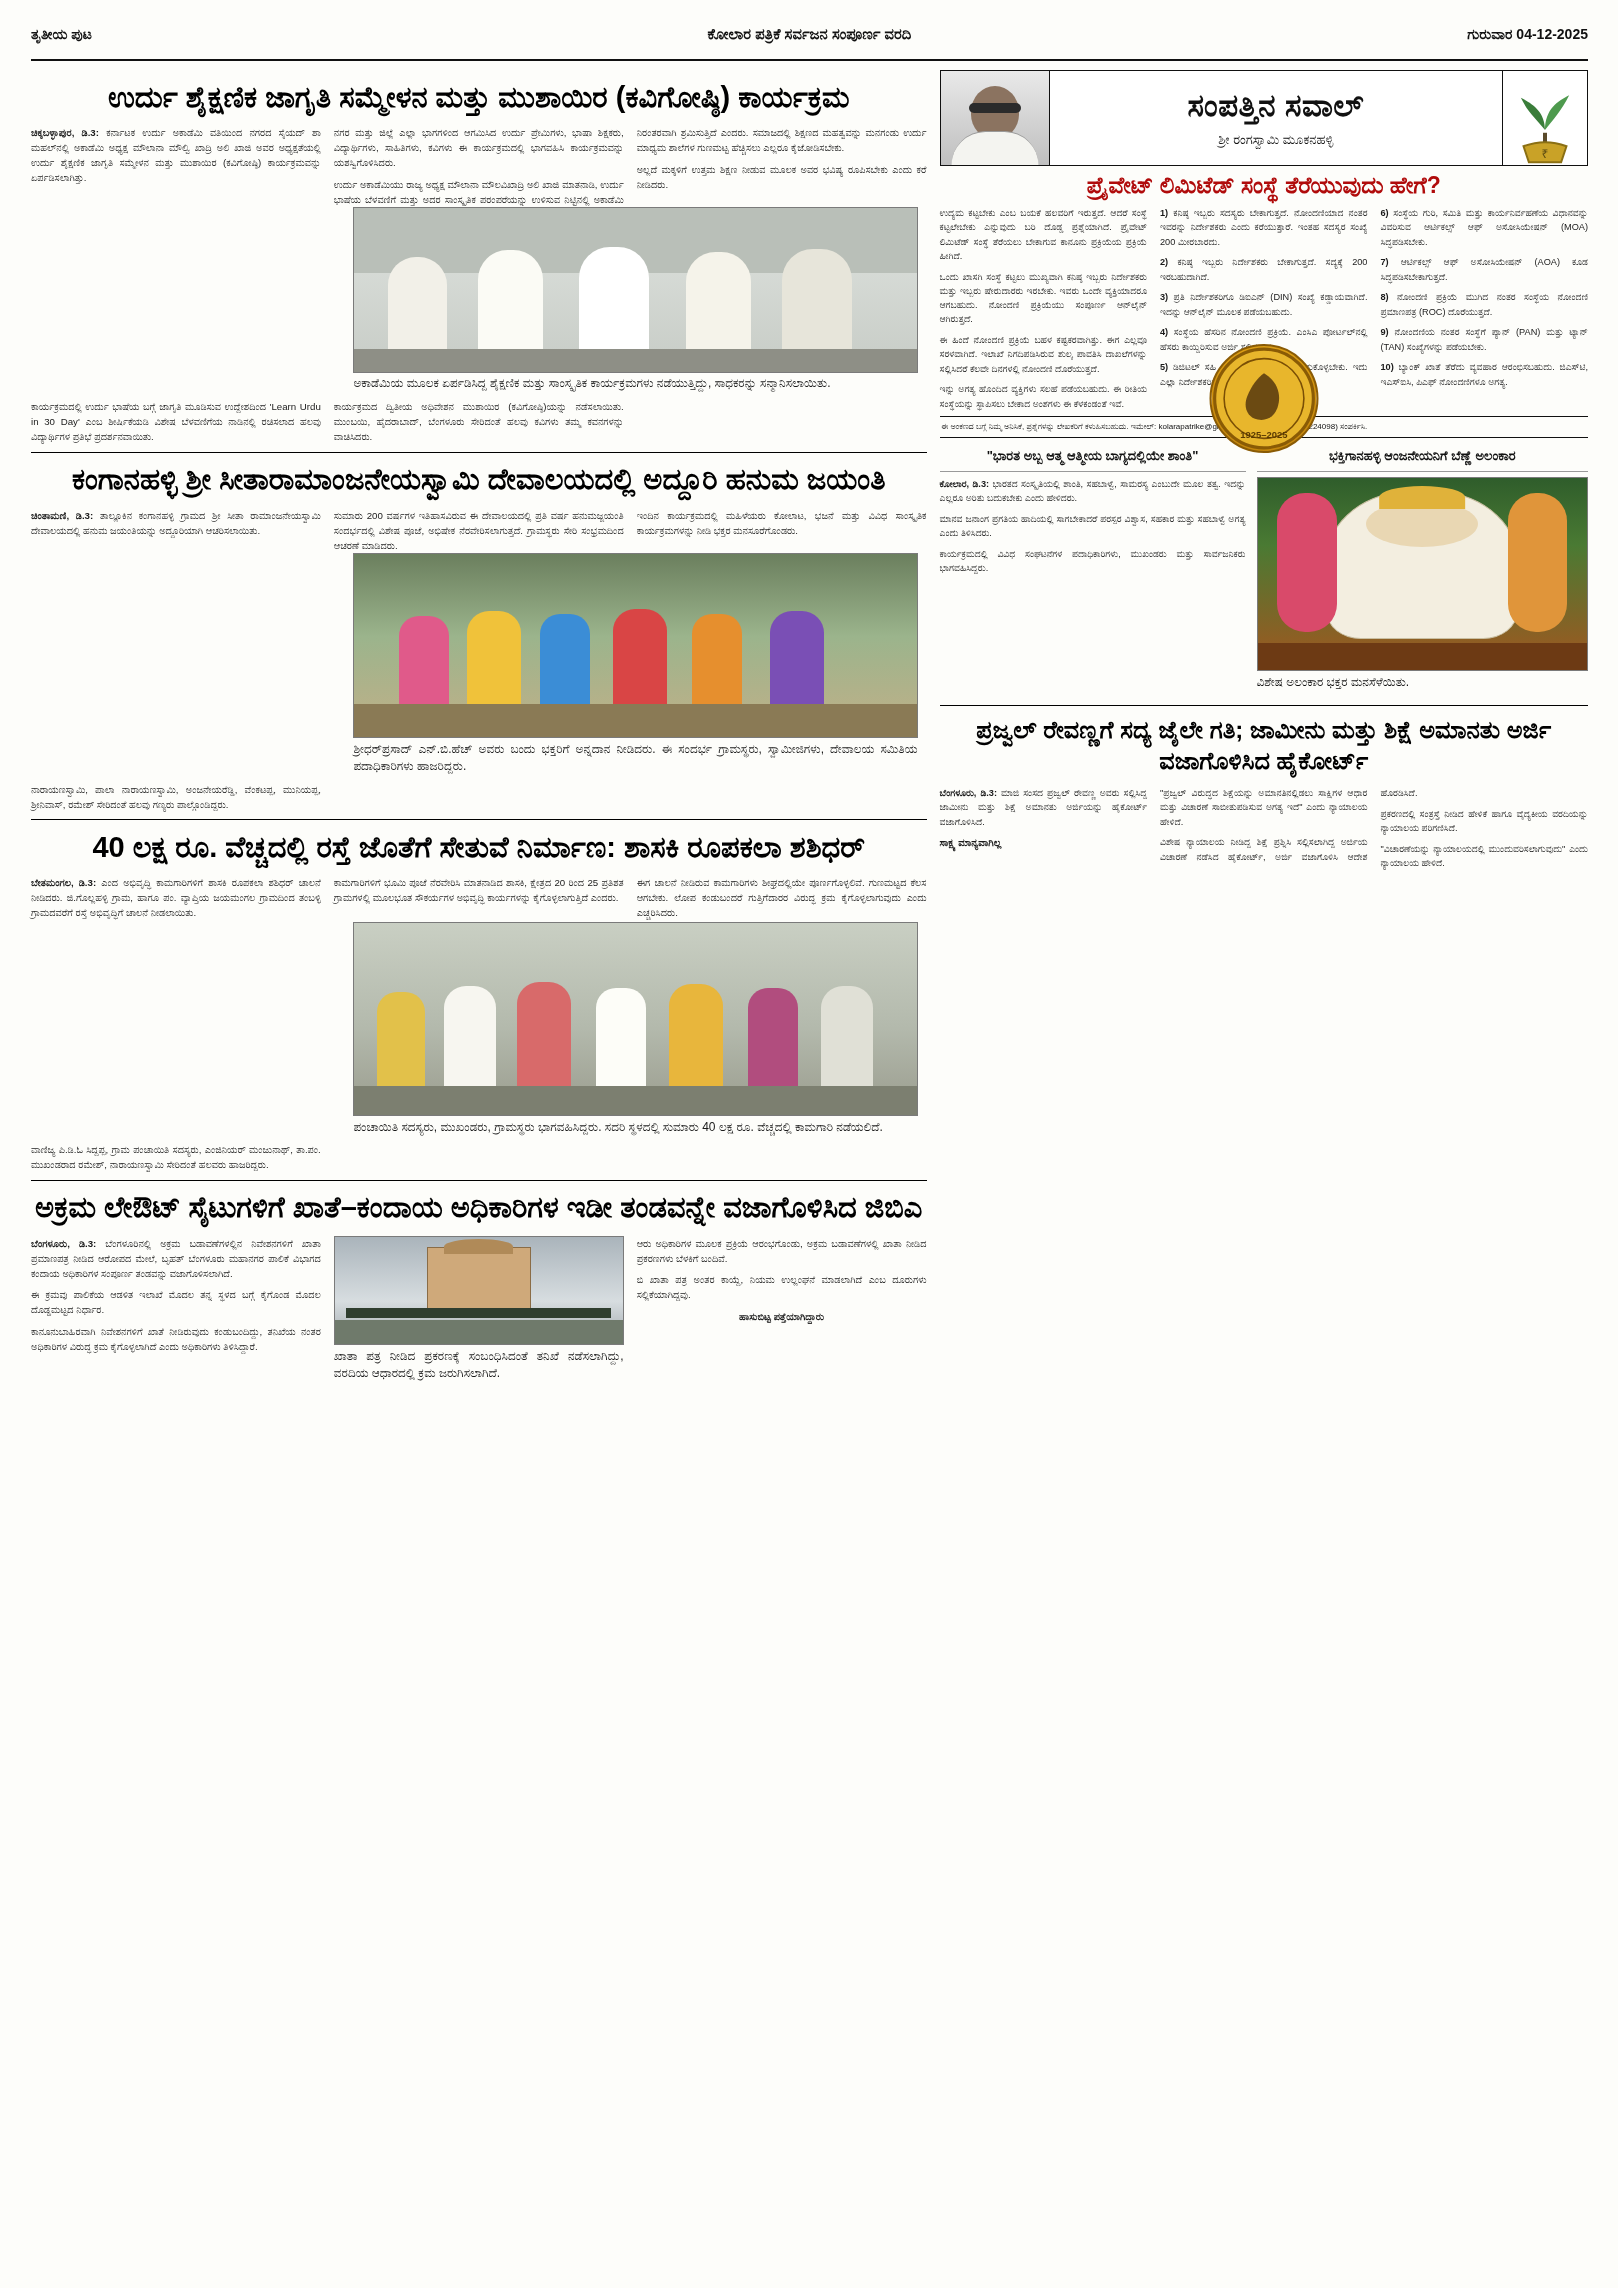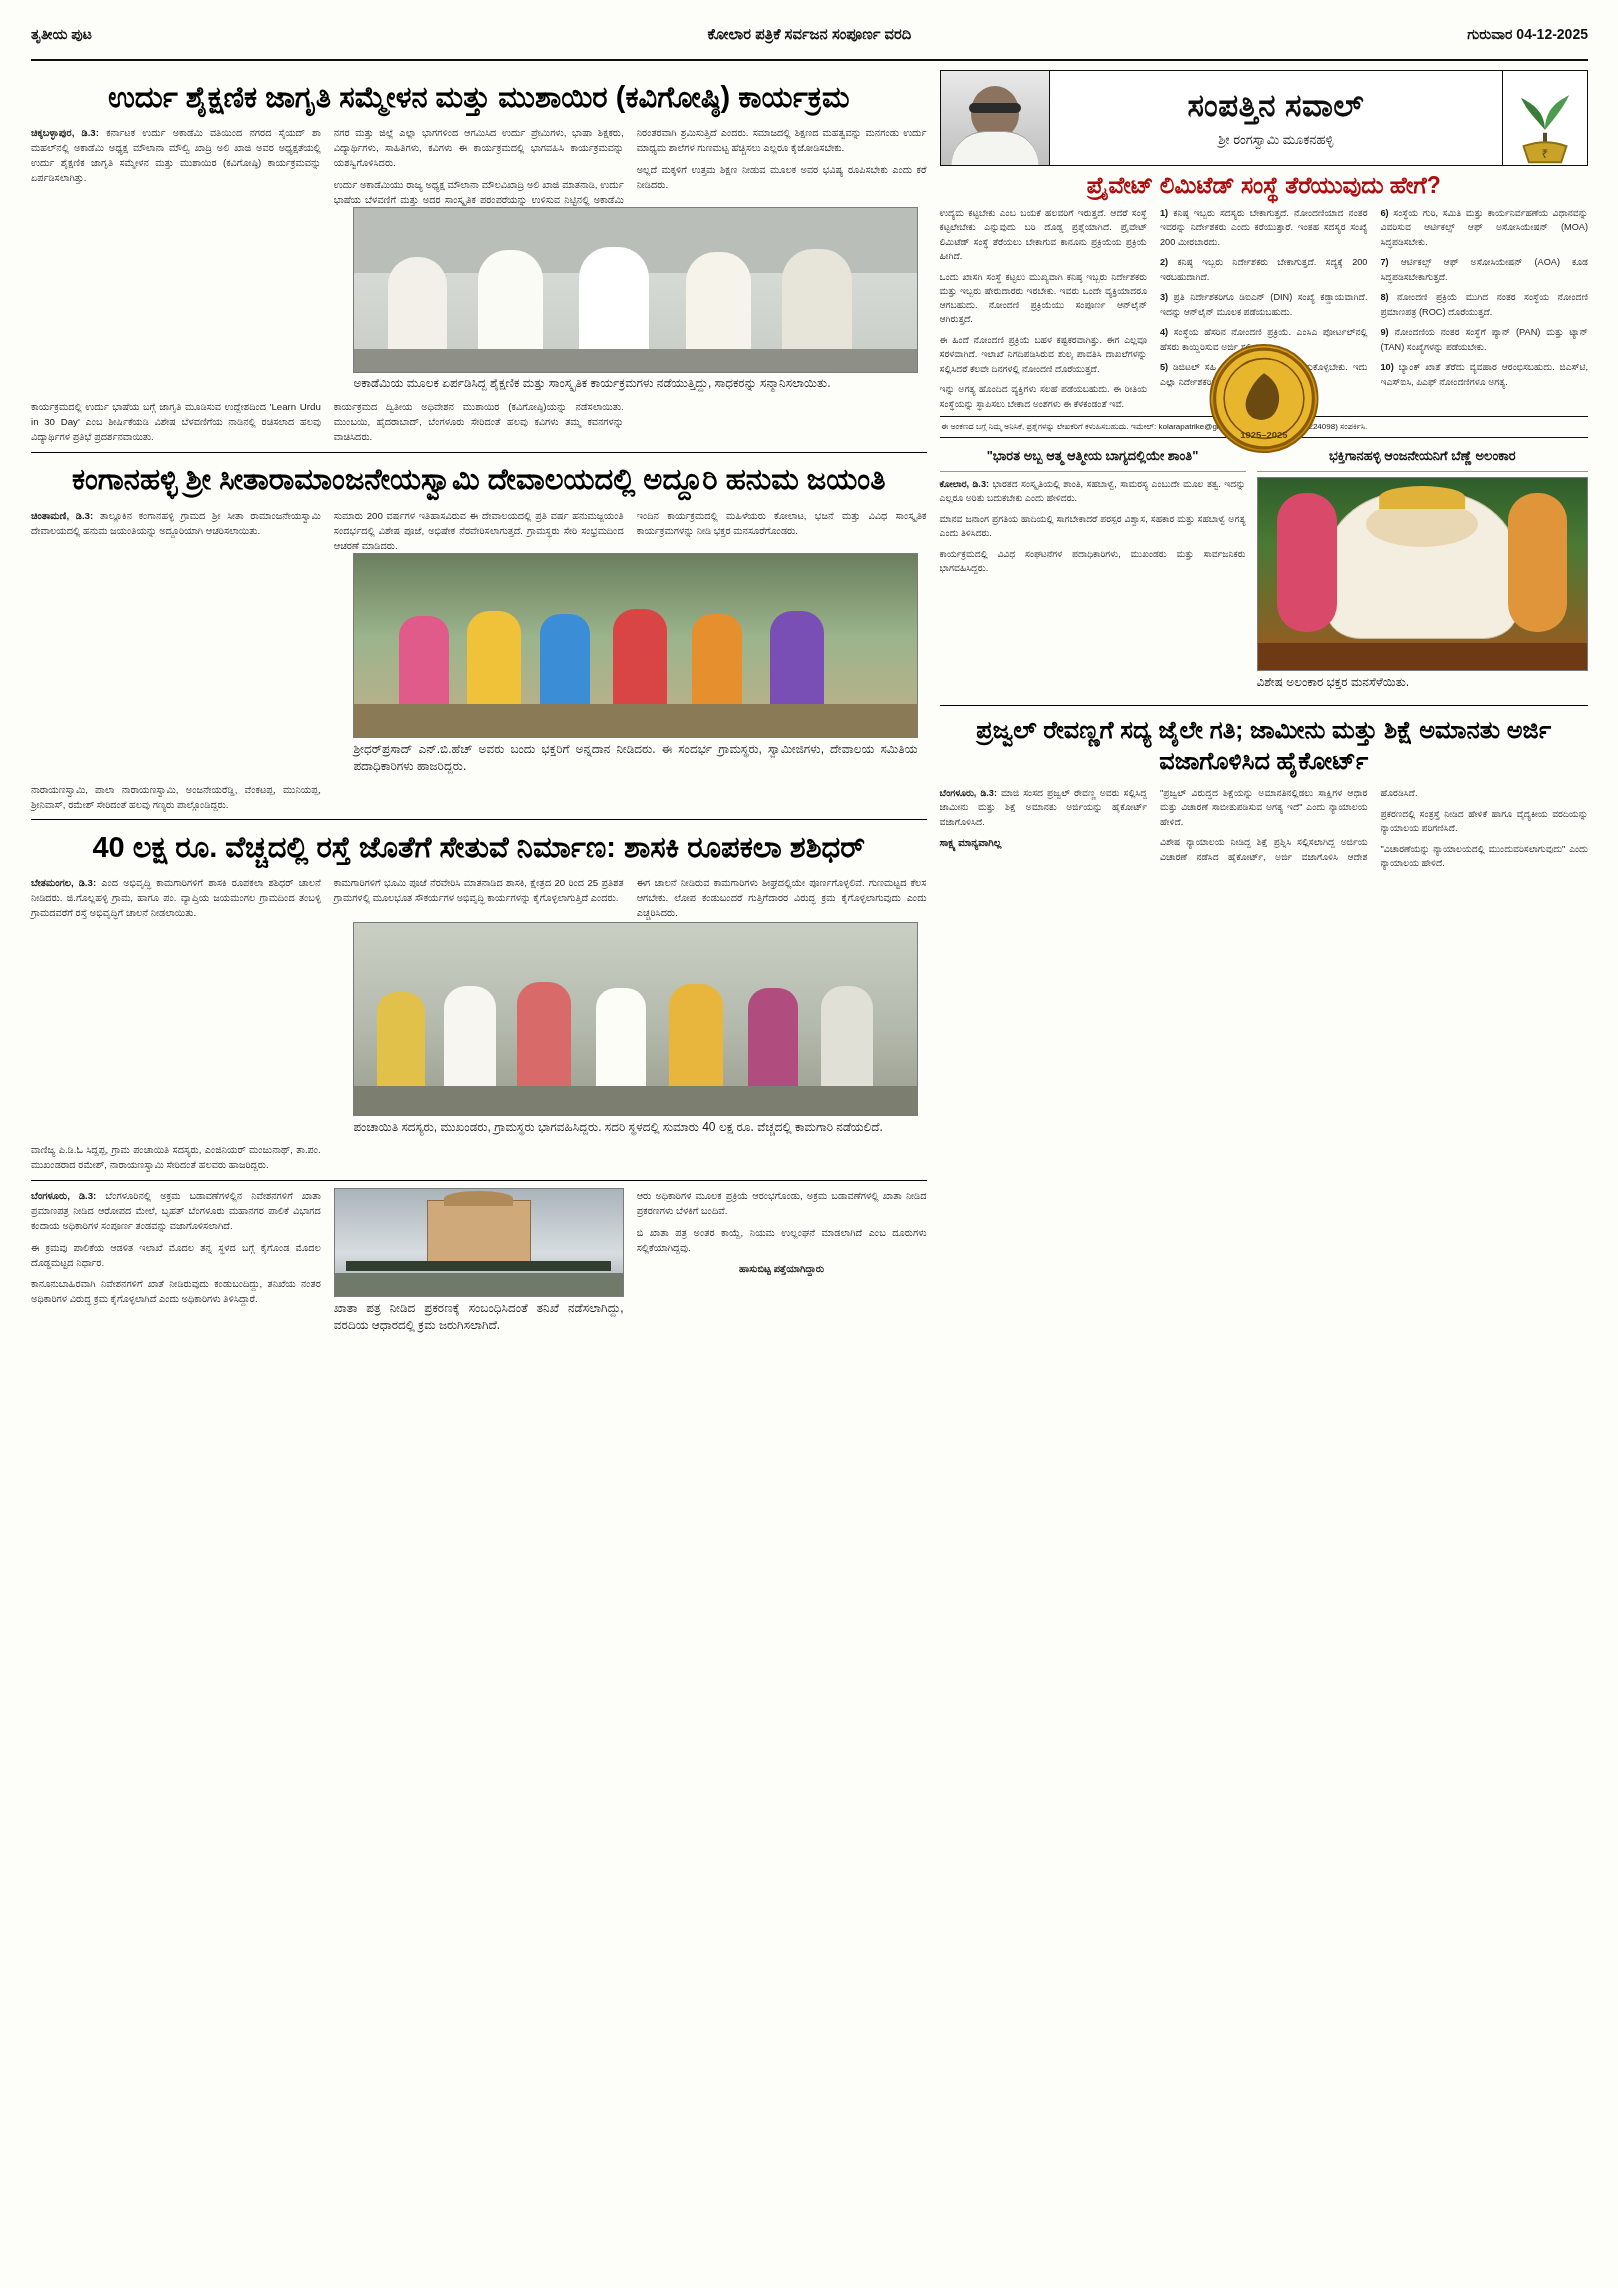--- a/index.html
+++ b/index.html
@@ -213,20 +213,21 @@
             </div>
             <div class="caption">ಪಂಚಾಯಿತಿ ಸದಸ್ಯರು, ಮುಖಂಡರು, ಗ್ರಾಮಸ್ಥರು ಭಾಗವಹಿಸಿದ್ದರು. ಸದರಿ ಸ್ಥಳದಲ್ಲಿ ಸುಮಾರು 40 ಲಕ್ಷ ರೂ. ವೆಚ್ಚದಲ್ಲಿ ಕಾಮಗಾರಿ ನಡೆಯಲಿದೆ.</div>
           </div>
           <p>ವಾಣಿಜ್ಯ ಪಿ.ಡಿ.ಓ ಸಿದ್ದಪ್ಪ, ಗ್ರಾಮ ಪಂಚಾಯಿತಿ ಸದಸ್ಯರು, ಎಂಜಿನಿಯರ್ ಮಂಜುನಾಥ್, ತಾ.ಪಂ. ಮುಖಂಡರಾದ ರಮೇಶ್, ನಾರಾಯಣಸ್ವಾಮಿ ಸೇರಿದಂತೆ ಹಲವರು ಹಾಜರಿದ್ದರು.</p>
         </div>
       </div>
 
       <hr class="hr-black">
 
       <div>
+        <div class="headline">ಅಕ್ರಮ ಲೇಔಟ್ ಸೈಟುಗಳಿಗೆ ಖಾತೆ–ಕಂದಾಯ ಅಧಿಕಾರಿಗಳ ಇಡೀ ತಂಡವನ್ನೇ ವಜಾಗೊಳಿಸಿದ ಜಿಬಿಎ</div>
         <div class="cols3 txt">
           <p><b>ಬೆಂಗಳೂರು, ಡಿ.3:</b>
              <span>ಬೆಂಗಳೂರಿನಲ್ಲಿ ಅಕ್ರಮ ಬಡಾವಣೆಗಳಲ್ಲಿನ ನಿವೇಶನಗಳಿಗೆ ಖಾತಾ ಪ್ರಮಾಣಪತ್ರ ನೀಡಿದ ಆರೋಪದ ಮೇಲೆ, ಬೃಹತ್ ಬೆಂಗಳೂರು ಮಹಾನಗರ ಪಾಲಿಕೆ ವಿಭಾಗದ ಕಂದಾಯ ಅಧಿಕಾರಿಗಳ ಸಂಪೂರ್ಣ ತಂಡವನ್ನು ವಜಾಗೊಳಿಸಲಾಗಿದೆ.</span></p>
           <p>ಈ ಕ್ರಮವು ಪಾಲಿಕೆಯ ಆಡಳಿತ ಇಲಾಖೆ ಮೊದಲ ತನ್ನ ಸ್ಥಳದ ಬಗ್ಗೆ ಕೈಗೊಂಡ ಮೊದಲ ದೊಡ್ಡಮಟ್ಟದ ನಿರ್ಧಾರ.</p>
           <p>ಕಾನೂನುಬಾಹಿರವಾಗಿ ನಿವೇಶನಗಳಿಗೆ ಖಾತೆ ನೀಡಿರುವುದು ಕಂಡುಬಂದಿದ್ದು, ತನಿಖೆಯ ನಂತರ ಅಧಿಕಾರಿಗಳ ವಿರುದ್ಧ ಕ್ರಮ ಕೈಗೊಳ್ಳಲಾಗಿದೆ ಎಂದು ಅಧಿಕಾರಿಗಳು ತಿಳಿಸಿದ್ದಾರೆ.</p>
           <div class="photo-box" style="break-inside:avoid;">
             <div class="ph" style="height:109px;background:#cbd2d7;">
               <div style="position:absolute;inset:0;background:linear-gradient(#aab4bb 0%, #d7dde0 60%, #9fa7ab 100%);"></div>
               <div style="position:absolute;left:32%;top:10%;width:36%;height:58%;background:#cfa97a;border:0.9px solid #8a6c46;"></div>
               <div style="position:absolute;left:38%;top:2%;width:24%;height:14%;background:#b08a58;border-radius:50% 50% 0 0;"></div>

